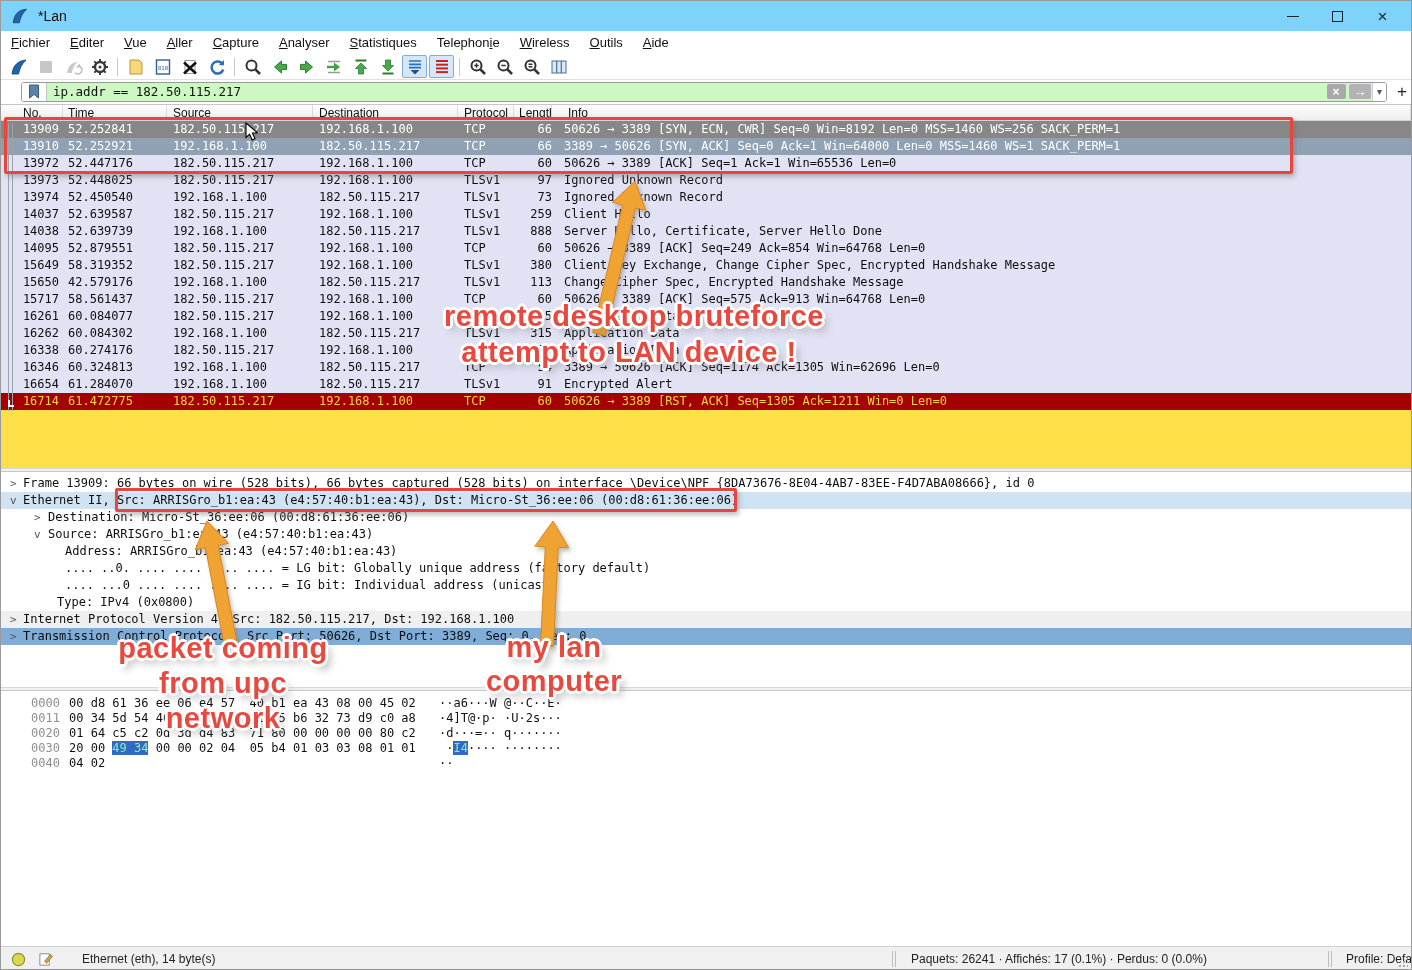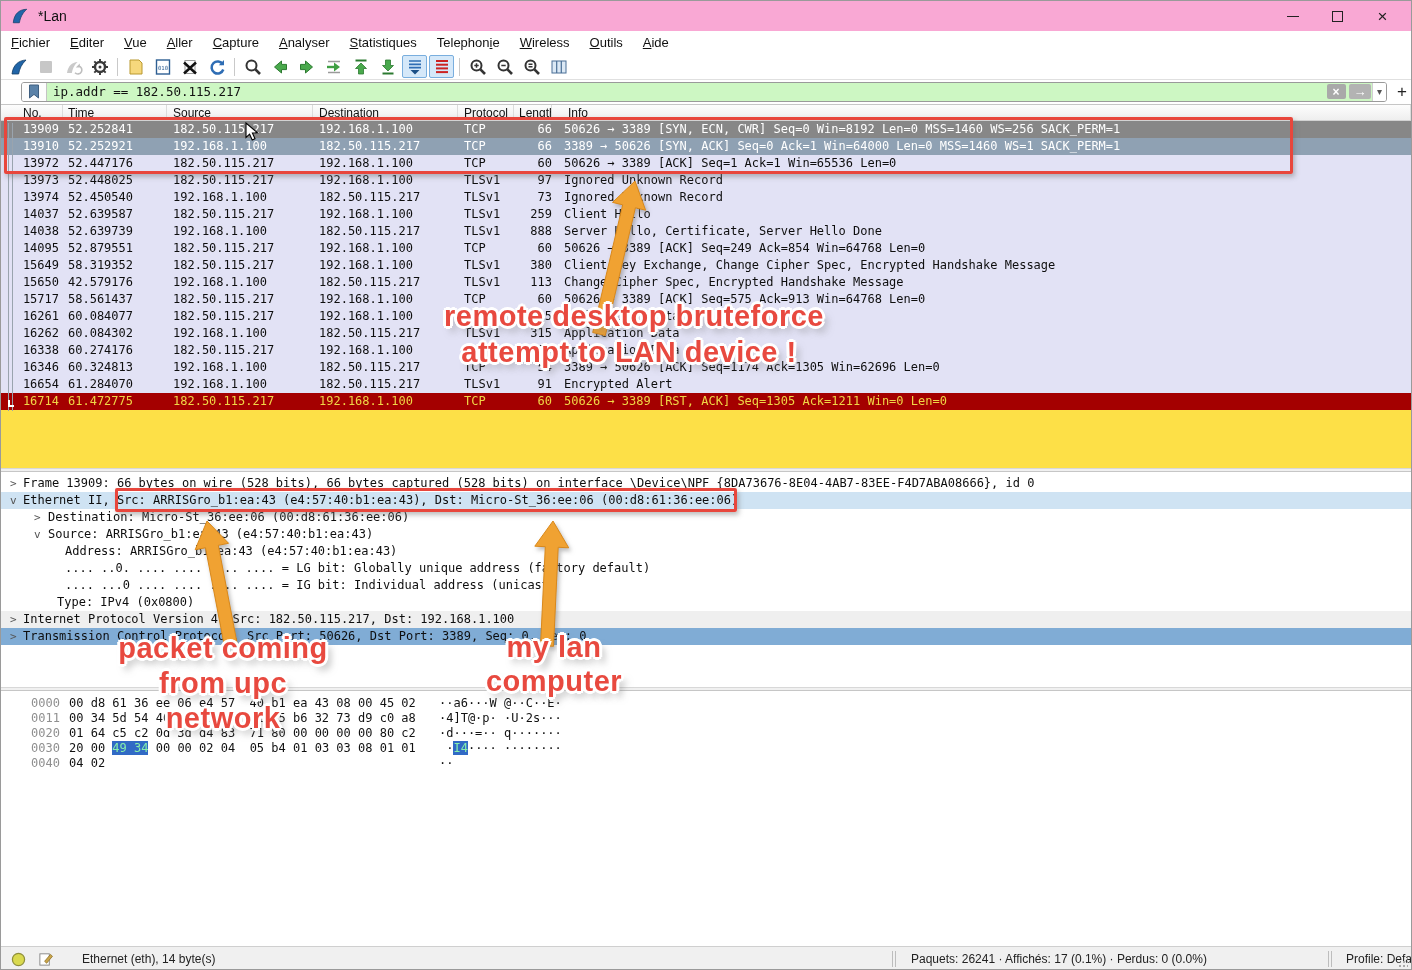--- a/index.html
+++ b/index.html
@@ -1,21 +1,21 @@
 <!DOCTYPE html>
 <html><head>
 <meta charset="utf-8">
 <style>
   html,body{margin:0;padding:0;background:#fff;}
   #window{position:relative;width:1412px;height:970px;background:#fff;border:1px solid #9a9a9a;
           font-family:"Liberation Sans",sans-serif;overflow:hidden;box-sizing:border-box;}
   *{box-sizing:border-box;}
 
   
-  #titlebar{position:absolute;left:0;top:0;width:100%;height:30px;background:#f9a8d4;display:flex;align-items:center;}
+  #titlebar{position:absolute;left:0;top:0;width:100%;height:30px;background:#7dd3fc;display:flex;align-items:center;}
   #title-icon{margin-left:10px;width:18px;height:18px;}
   #title-text{margin-left:9px;font-size:14px;color:#111;}
   #win-controls{position:absolute;right:6px;top:0;height:30px;display:flex;}
   .win-btn{width:45px;height:30px;display:flex;align-items:center;justify-content:center;color:#222;}
   .glyph-min{width:12px;height:0;border-bottom:1.6px solid #222;}
   .glyph-max{width:11px;height:11px;border:1.4px solid #222;}
   .glyph-close{font-size:17px;line-height:17px;color:#222;}
 
   
   #menubar{position:absolute;left:0;top:30px;width:100%;height:23px;background:#fff;display:flex;align-items:center;font-size:13px;color:#111;}

